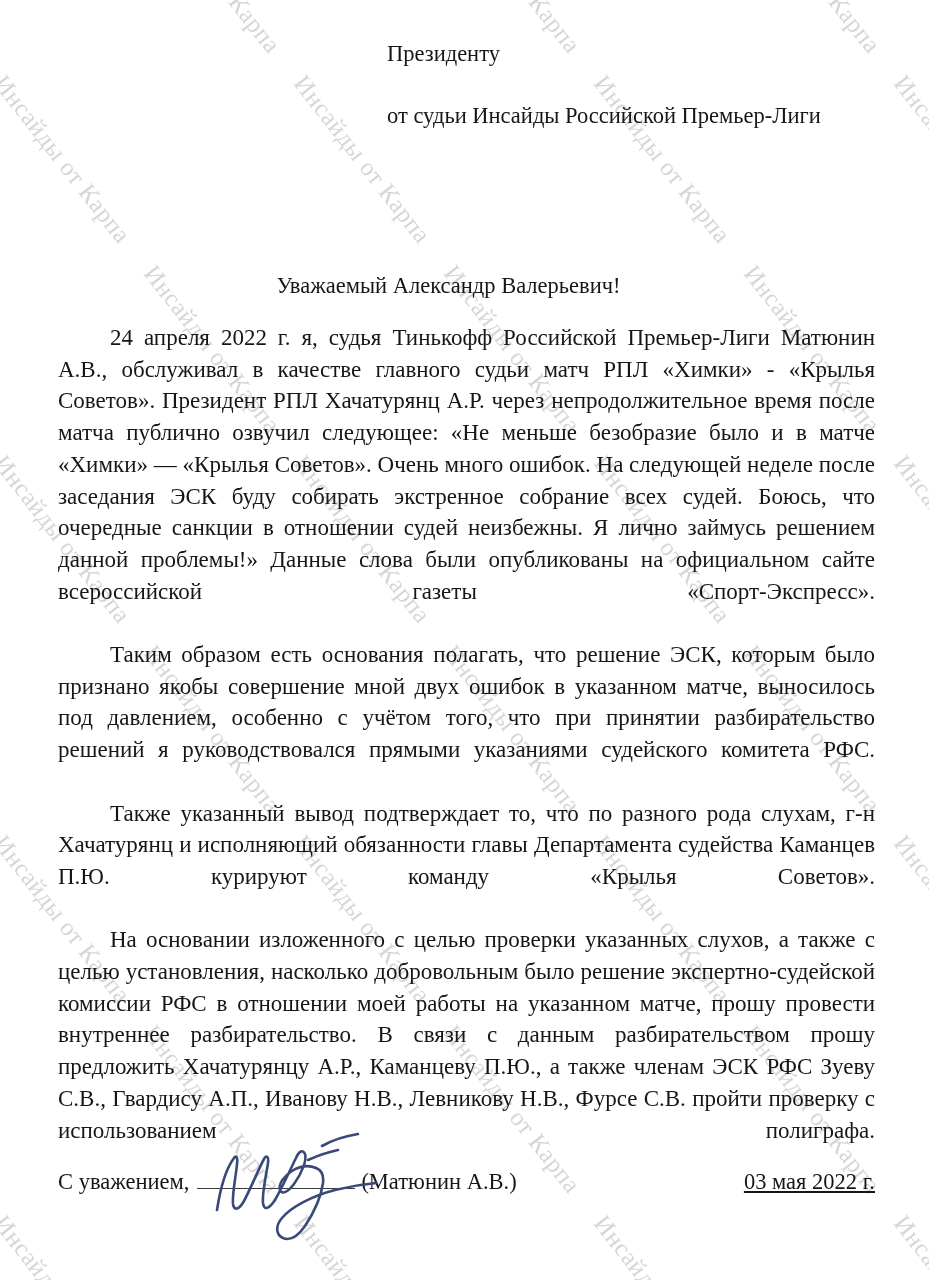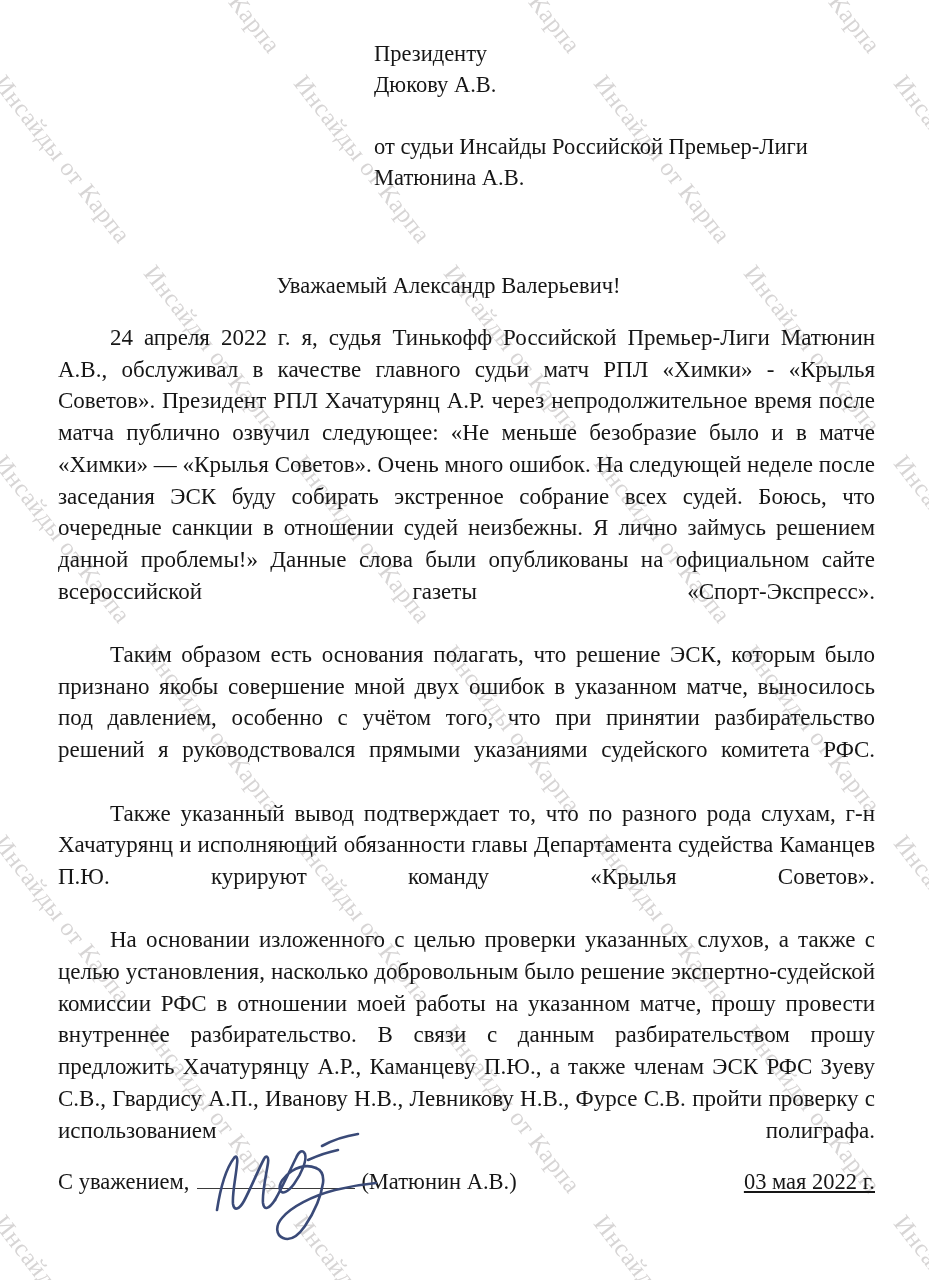--- a/index.html
+++ b/index.html
@@ -40,21 +40,21 @@
   
   .content {
     position: relative;
     z-index: 10;
     width: 100%;
     height: 100%;
   }
 
   .addressee {
     position: absolute;
-    left: 374px;
+    left: 387px;
     top: 38px;
     width: 520px;
     font-size: 22.5px;
     line-height: 31px;
   }
   .addressee .blk-gap { height: 31px; }
   .addressee div { white-space: nowrap; }
 
   .greeting {
     position: absolute;
@@ -168,24 +168,22 @@
       <span class="wm" style="color: rgb(213, 211, 211); transform: rotate(52deg); left: 10px; top: 1210px;">Инсайды от Карпа</span>
       <span class="wm" style="color: rgb(213, 211, 211); transform: rotate(52deg); left: 310px; top: 1210px;">Инсайды от Карпа</span>
       <span class="wm" style="color: rgb(213, 211, 211); transform: rotate(52deg); left: 610px; top: 1210px;">Инсайды от Карпа</span>
       <span class="wm" style="color: rgb(213, 211, 211); transform: rotate(52deg); left: 910px; top: 1210px;">Инсайды от Карпа</span>
     </div>
 
   <div class="content">
 
     <div class="addressee">
       <div>Президенту</div>
-      <div>Дюкову А.В.</div>
       <div class="blk-gap"></div>
       <div>от судьи Инсайды Российской Премьер-Лиги</div>
-      <div>Матюнина А.В.</div>
     </div>
 
     <div class="greeting">Уважаемый Александр Валерьевич!</div>
 
     <div class="body-text" id="body-host">
       <p>24 апреля 2022 г. я, судья Тинькофф Российской Премьер-Лиги Матюнин А.В., обслуживал в качестве главного судьи матч РПЛ «Химки» - «Крылья Советов». Президент РПЛ Хачатурянц А.Р. через непродолжительное время после матча публично озвучил следующее: «Не меньше безобразие было и в матче «Химки» — «Крылья Советов». Очень много ошибок. На следующей неделе после заседания ЭСК буду собирать экстренное собрание всех судей. Боюсь, что очередные санкции в отношении судей неизбежны. Я лично займусь решением данной проблемы!» Данные слова были опубликованы на официальном сайте всероссийской газеты «Спорт-Экспресс».</p>
       <p>Таким образом есть основания полагать, что решение ЭСК, которым было признано якобы совершение мной двух ошибок в указанном матче, выносилось под давлением, особенно с учётом того, что при принятии разбирательство решений я руководствовался прямыми указаниями судейского комитета РФС.</p>
       <p>Также указанный вывод подтверждает то, что по разного рода слухам, г-н Хачатурянц и исполняющий обязанности главы Департамента судейства Каманцев П.Ю. курируют команду «Крылья Советов».</p>
       <p>На основании изложенного с целью проверки указанных слухов, а также с целью установления, насколько добровольным было решение экспертно-судейской комиссии РФС в отношении моей работы на указанном матче, прошу провести внутреннее разбирательство. В связи с данным разбирательством прошу предложить Хачатурянцу А.Р., Каманцеву П.Ю., а также членам ЭСК РФС Зуеву С.В., Гвардису А.П., Иванову Н.В., Левникову Н.В., Фурсе С.В. пройти проверку с использованием полиграфа.</p>
     </div>

